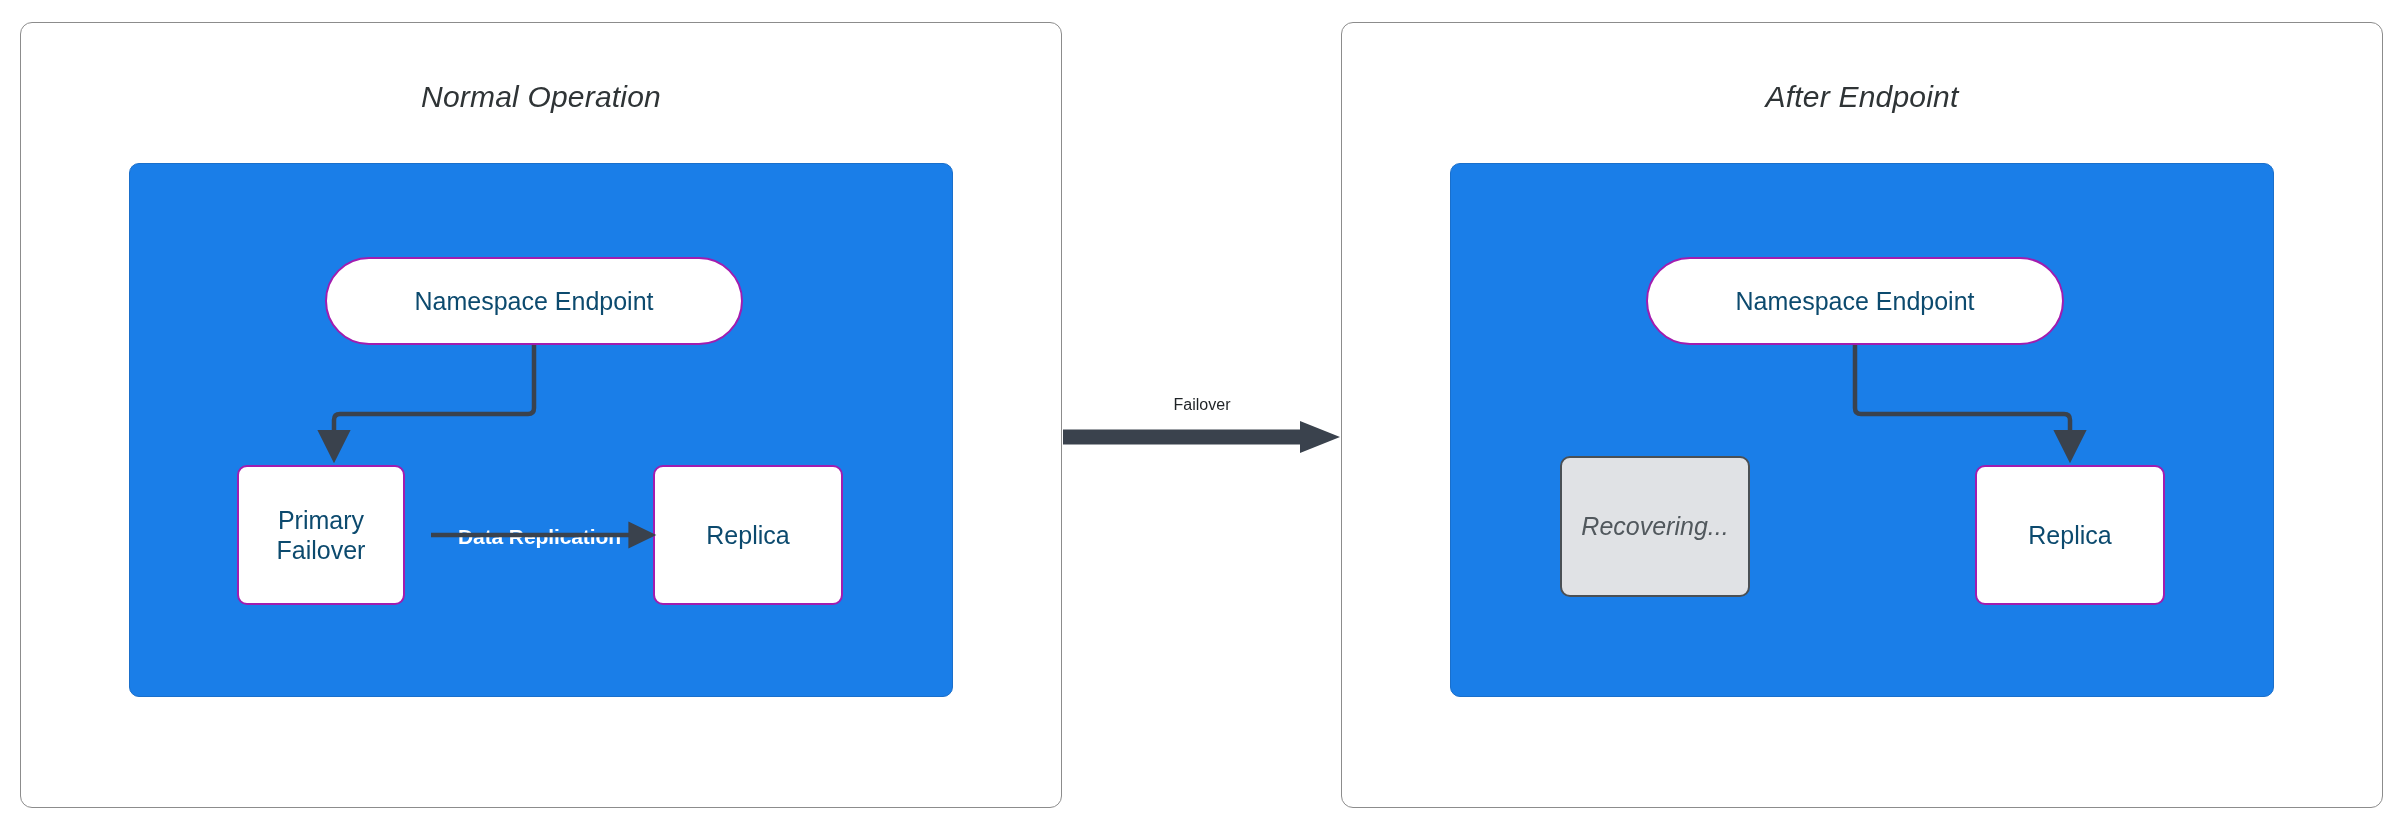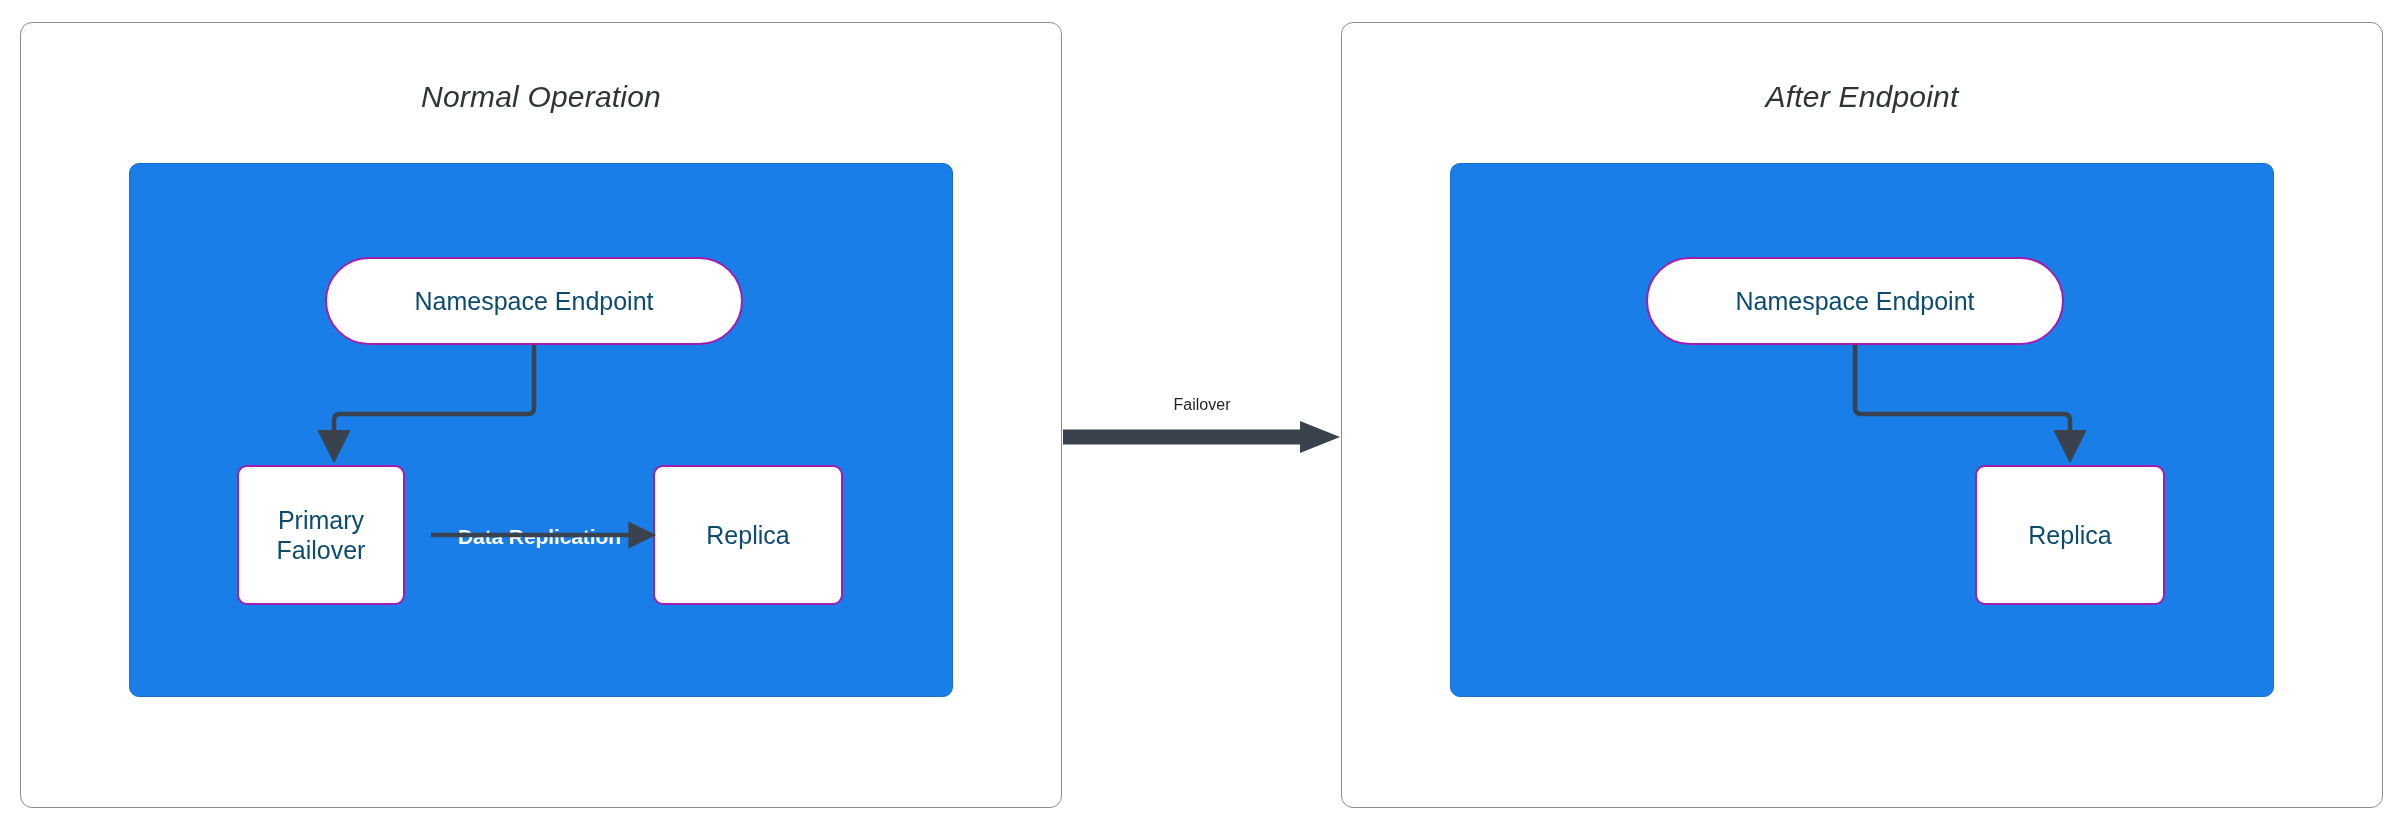--- a/index.html
+++ b/index.html
@@ -133,20 +133,23 @@
   <div class="panel" style="left:1341px; top:22px; width:1042px; height:786px;">
     <div class="panel-title">After Endpoint</div>
   </div>
 
   <div class="region" style="left:1450px; top:163px; width:824px; height:534px;"></div>
 
   <div class="node endpoint" style="left:1646px; top:257px; width:418px; height:88px;">
     <span>Namespace Endpoint</span>
   </div>
 
+  <div class="node rect recovering" style="left:1560px; top:456px; width:190px; height:141px;">
+    <span>Recovering...</span>
+  </div>
 
   <div class="node rect" style="left:1975px; top:465px; width:190px; height:140px;">
     <span>Replica</span>
   </div>
 
   <div class="failover-label" style="left:1063px; top:396px; width:278px;">Failover</div>
 
   <svg id="wires" viewBox="0 0 2407 828">
     <defs>
       <marker id="arrow-thin" markerWidth="9" markerHeight="9" refX="4.4" refY="4.5" orient="auto" markerUnits="strokeWidth">

